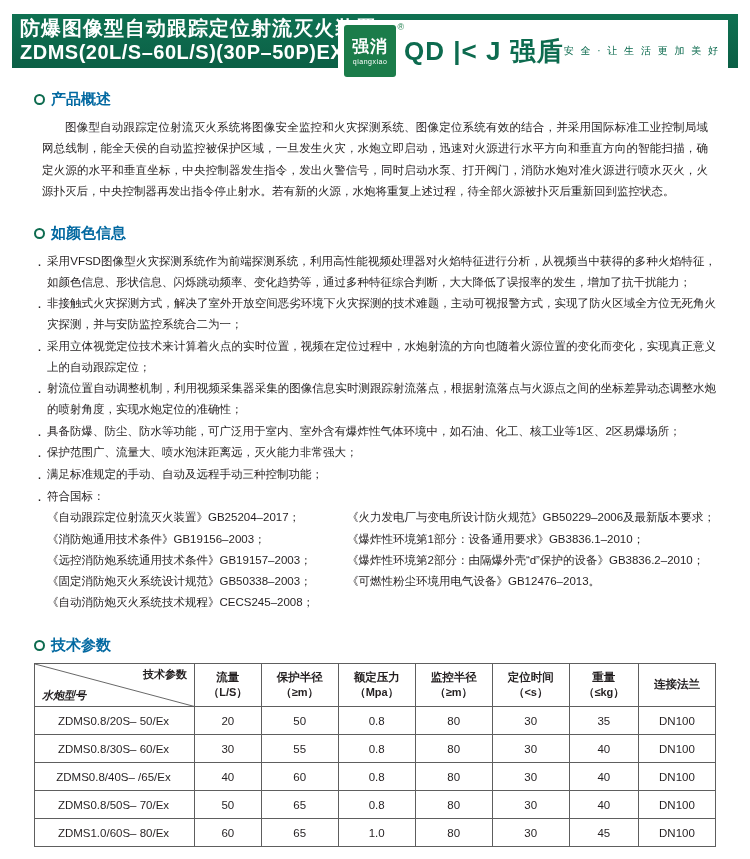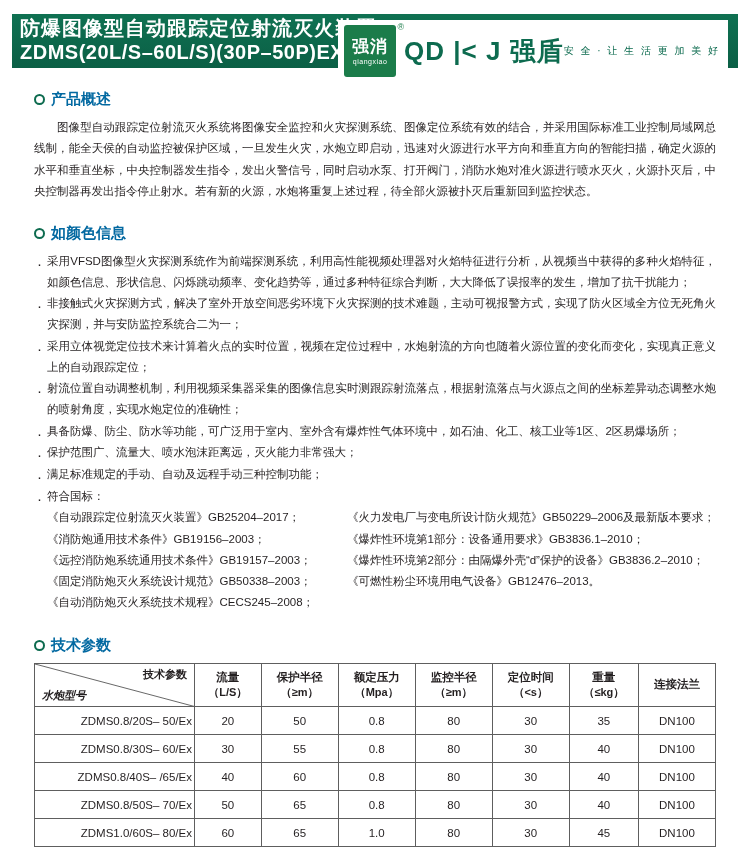--- a/index.html
+++ b/index.html
@@ -86,21 +86,21 @@
     align-items:center;
   }
   .section-title .bullet {
     display:inline-block;
     width:11px; height:11px;
     border:2px solid #0d6b4f;
     border-radius:50%;
     margin-right:6px;
   }
   p.para {
-    margin:0;
+    margin:8px;
     font-size:11.5px;
     line-height:1.85;
     text-align:justify;
     text-indent:2em;
     color:#231f20;
   }
   ul.feature-list {
     list-style:none;
     margin:0; padding:0;
   }
@@ -133,21 +133,21 @@
     border-collapse:collapse;
     margin-top:6px;
     font-size:11.5px;
   }
   table.spec th, table.spec td {
     border:1px solid #5e5e5e;
     text-align:center;
     padding:6px 2px;
     height:28px;
   }
-  table.spec td.model { text-align:right; padding-left:0; }
+  table.spec td.model { text-align:center; padding-left:0; }
   .hdr-cell {
     position:relative;
     height:48px;
     padding:0;
     width:160px;
   }
   .hdr-cell .diag {
     position:absolute; left:0; top:0; width:100%; height:100%;
   }
   .hdr-cell .tr-label {

